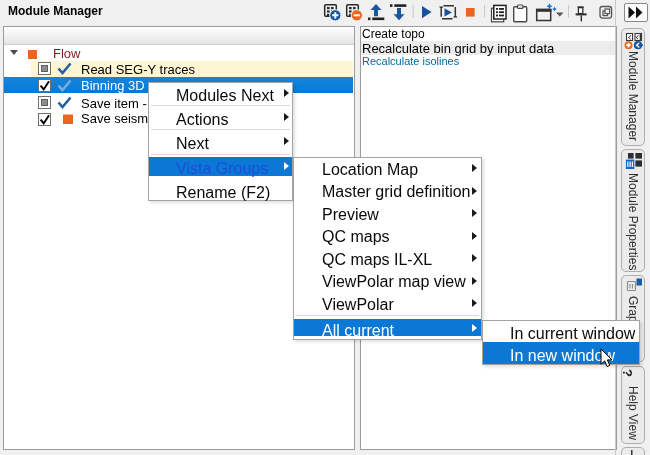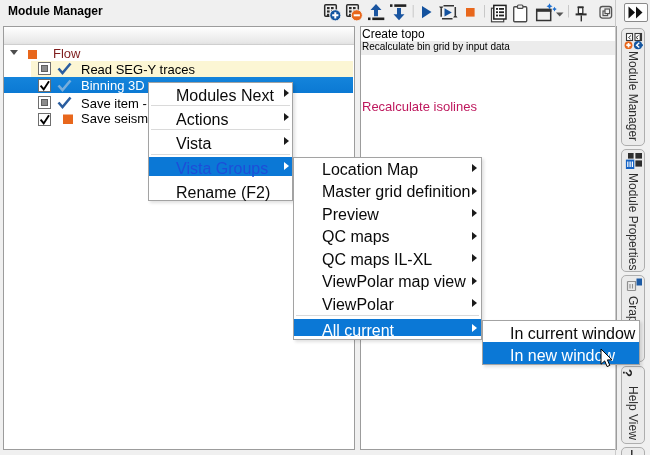--- a/index.html
+++ b/index.html
@@ -138,22 +138,22 @@
   <rect x="63" y="114.5" width="10" height="9.5" fill="#e8671c"></rect>
 </svg>
 <div class="abs" style="left:81px;top:61.5px;font-size:13px;color:#000;">Read SEG-Y traces</div>
 <div class="abs" style="left:81px;top:77.5px;font-size:13px;color:#fff;">Binning 3D</div>
 <div class="abs" style="left:81px;top:95.5px;font-size:13px;color:#000;">Save item - b</div>
 <div class="abs" style="left:81px;top:111px;font-size:13px;color:#000;">Save seismic</div>
 
 <div class="panel" style="left:360px;top:26px;width:257px;height:424px;"></div>
 <div class="abs" style="left:361px;top:41px;width:255px;height:14px;background:#ececec;"></div>
 <div class="abs" style="left:362px;top:27px;font-size:12px;color:#000;">Create topo</div>
-<div class="abs" style="left:362px;top:41px;font-size:10px;color:#000;">Recalculate bin grid by input data</div>
-<div class="abs" style="left:362px;top:55px;font-size:13px;color:#be185d;margin-top:44px;">Recalculate isolines</div>
+<div class="abs" style="left:362px;top:41px;font-size:13px;color:#000;">Recalculate bin grid by input data</div>
+<div class="abs" style="left:362px;top:55px;font-size:11px;color:#0369a1;">Recalculate isolines</div>
 
 <div class="abs" style="left:615px;top:0;width:1px;height:455px;background:#c9c9c9;"></div>
 <div class="abs" style="left:624px;top:3px;width:24px;height:19px;background:#fdfdfd;border:1px solid #8a8a8a;border-radius:2px;box-sizing:border-box;">
   <svg width="22" height="17" viewBox="0 0 22 17">
       <path d="M3.5 2.5 L10 8.5 L3.5 14.5 Z M11 2.5 L17.5 8.5 L11 14.5 Z" fill="#111"></path>
     </svg>
 </div>
 
 <div class="vtab" style="top:28px;height:118px;"></div>
 <div class="vtab" style="top:149px;height:123px;"></div>
@@ -198,21 +198,21 @@
   <text x="622" y="382" transform="rotate(90 629 376)" font-size="13" font-weight="bold" fill="#222" font-family="Liberation Sans">?</text>
 
   <rect x="631" y="450" width="1.5" height="7" fill="#333"></rect>
 </svg>
 
 <div class="abs" style="left:148px;top:82px;width:145px;height:119px;background:#fff;border:1px solid #a3a3a3;box-sizing:border-box;box-shadow:2px 2px 3px rgba(0,0,0,0.12);"></div>
 <div class="mitem" style="left:176px;top:87px;">Modules Next</div>
 <div class="abs" style="left:151px;top:104.5px;width:139px;height:1px;background:#dadada;"></div>
 <div class="mitem" style="left:176px;top:111px;">Actions</div>
 <div class="abs" style="left:151px;top:129px;width:139px;height:1px;background:#dadada;"></div>
-<div class="mitem" style="left:176px;top:135px;">Vista</div>
+<div class="mitem" style="left:176px;top:135px;">Next</div>
 <div class="abs" style="left:151px;top:153.5px;width:139px;height:1px;background:#dadada;"></div>
 <div class="abs" style="left:149px;top:157px;width:143px;height:19px;background:#0b78d6;"></div>
 <div class="mitem" style="left:176px;top:160px;color:#1d4ed8;">Vista Groups</div>
 <div class="mitem" style="left:176px;top:184px;text-align:center;">Rename (F2)</div>
 <div class="arrowr" style="left:284px;top:89px;"></div>
 <div class="arrowr" style="left:284px;top:113px;"></div>
 <div class="arrowr" style="left:284px;top:137px;"></div>
 <div class="arrowr" style="left:284px;top:162px;border-left-color:#fff;"></div>
 
 <div class="abs" style="left:293px;top:157px;width:189px;height:183px;background:#fff;border:1px solid #a3a3a3;box-sizing:border-box;box-shadow:2px 2px 3px rgba(0,0,0,0.12);"></div>

